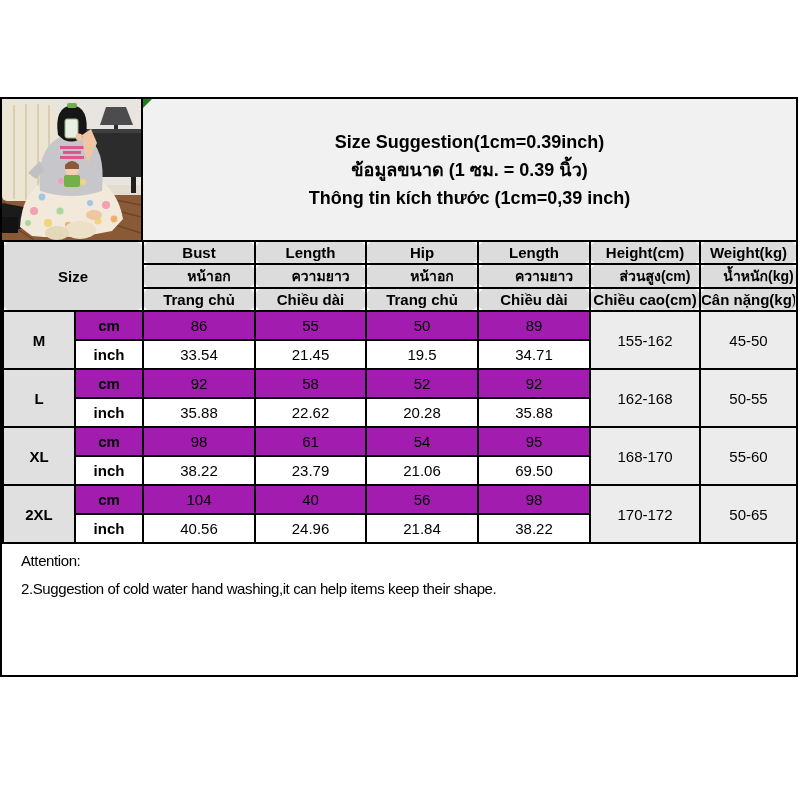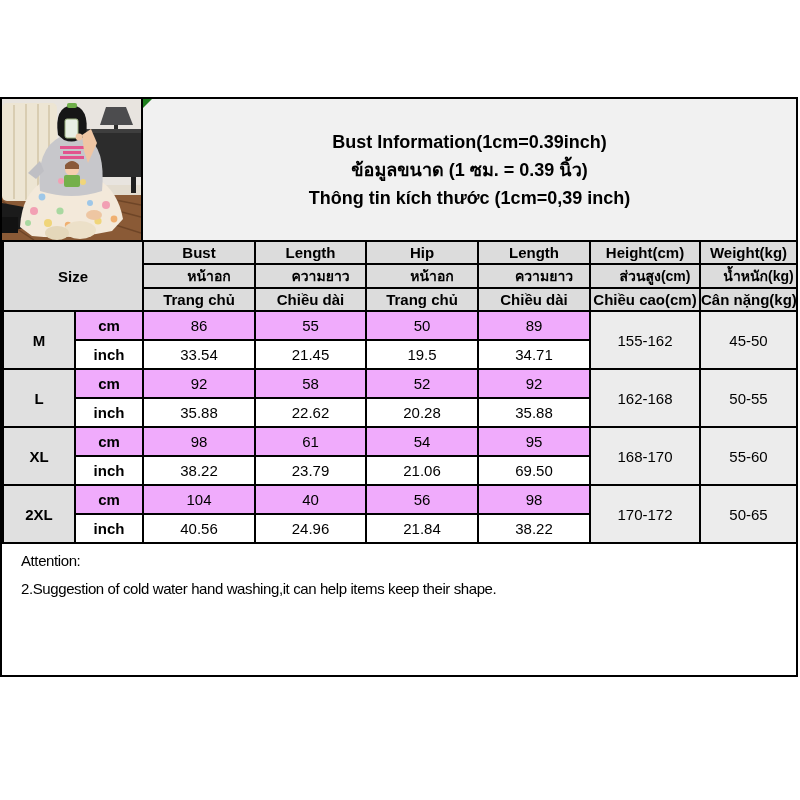--- a/index.html
+++ b/index.html
@@ -29,24 +29,24 @@
   .title-line{font-weight:bold;font-size:18px;line-height:28px;text-align:center;}
   
   table.size-table{
     width:794px;table-layout:fixed;border-collapse:collapse;
     margin:0;background:#fff;
   }
   table.size-table td{
     border:2px solid #000;text-align:center;vertical-align:middle;
     padding:0;overflow:hidden;white-space:nowrap;
   }
-  tr.hdr td{height:21px;background:#dcdcdc;font-weight:bold;font-size:15px;}
+  tr.hdr td{height:21px;background:#dcdcdc;font-weight:bold;font-size:15px;border-radius:9px;}
   tr.hdr-th td{font-size:14px;padding-left:20px;}
   td.size-cell{background:#dcdcdc;font-weight:bold;font-size:27px;}
-  tr.row-cm td{height:27px;background:#f0abfc;font-size:15px;}
+  tr.row-cm td{height:27px;background:#a21caf;font-size:15px;}
   tr.row-inch td{height:27px;background:#ffffff;font-size:15px;}
   td.sz{background:#e0e0e0 !important;font-weight:bold;font-size:16px;}
   td.unit{font-weight:bold;font-size:15px;}
   td.hw{background:#ececec !important;font-size:15px;margin-left:24px;}
   
   .attention{
     height:128px;background:#fff;padding:3px 5px 0 19px;
     font-size:15px;letter-spacing:-0.4px;line-height:28px;
   }
 </style>
@@ -112,21 +112,21 @@
           <path d="M86 64 L95 44 L89 30 L80 36 L82 52 Z" fill="#efc6a4"></path>
           <rect x="63" y="20" width="13" height="19" rx="2" fill="#e9efe4" stroke="#9ab07e" stroke-width="1"></rect>
           <circle cx="77" cy="38" r="3.4" fill="#efc6a4"></circle>
           <ellipse cx="92" cy="116" rx="8" ry="5" fill="#eec6a2"></ellipse>
           <ellipse cx="78" cy="131" rx="16" ry="9" fill="#ece0c8"></ellipse>
           <ellipse cx="55" cy="134" rx="12" ry="7" fill="#e4d7ba"></ellipse>
         </svg>
       </div>
       <div class="title-cell">
         <div class="corner-triangle"></div>
-        <div class="title-line">Bust Information(1cm=0.39inch)</div>
+        <div class="title-line">Size Suggestion(1cm=0.39inch)</div>
         <div class="title-line">ข้อมูลขนาด (1 ซม. = 0.39 นิ้ว)</div>
         <div class="title-line">Thông tin kích thước (1cm=0,39 inch)</div>
       </div>
     </div>
 
     <table class="size-table">
       <colgroup>
         <col style="width:72px">
           <col style="width:68px">
         <col style="width:112px">

